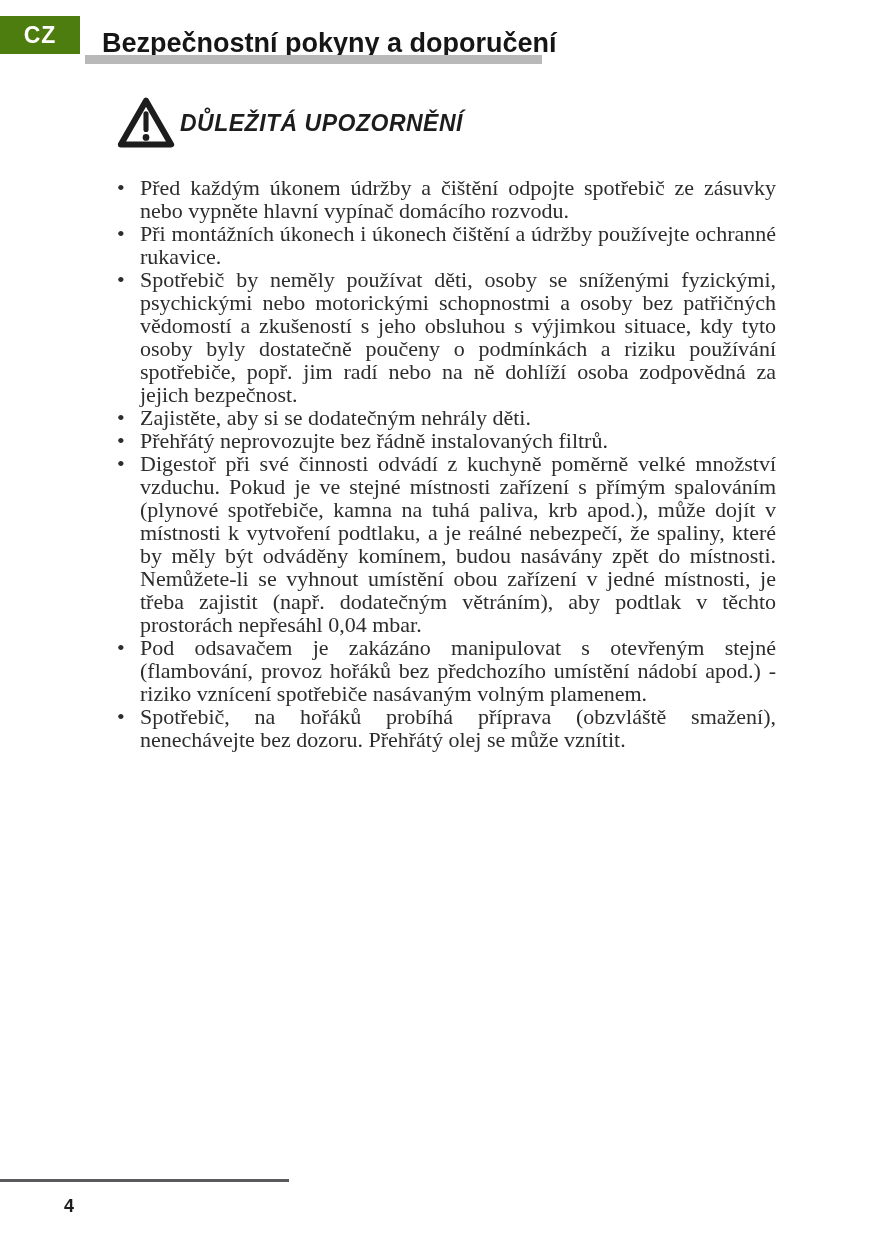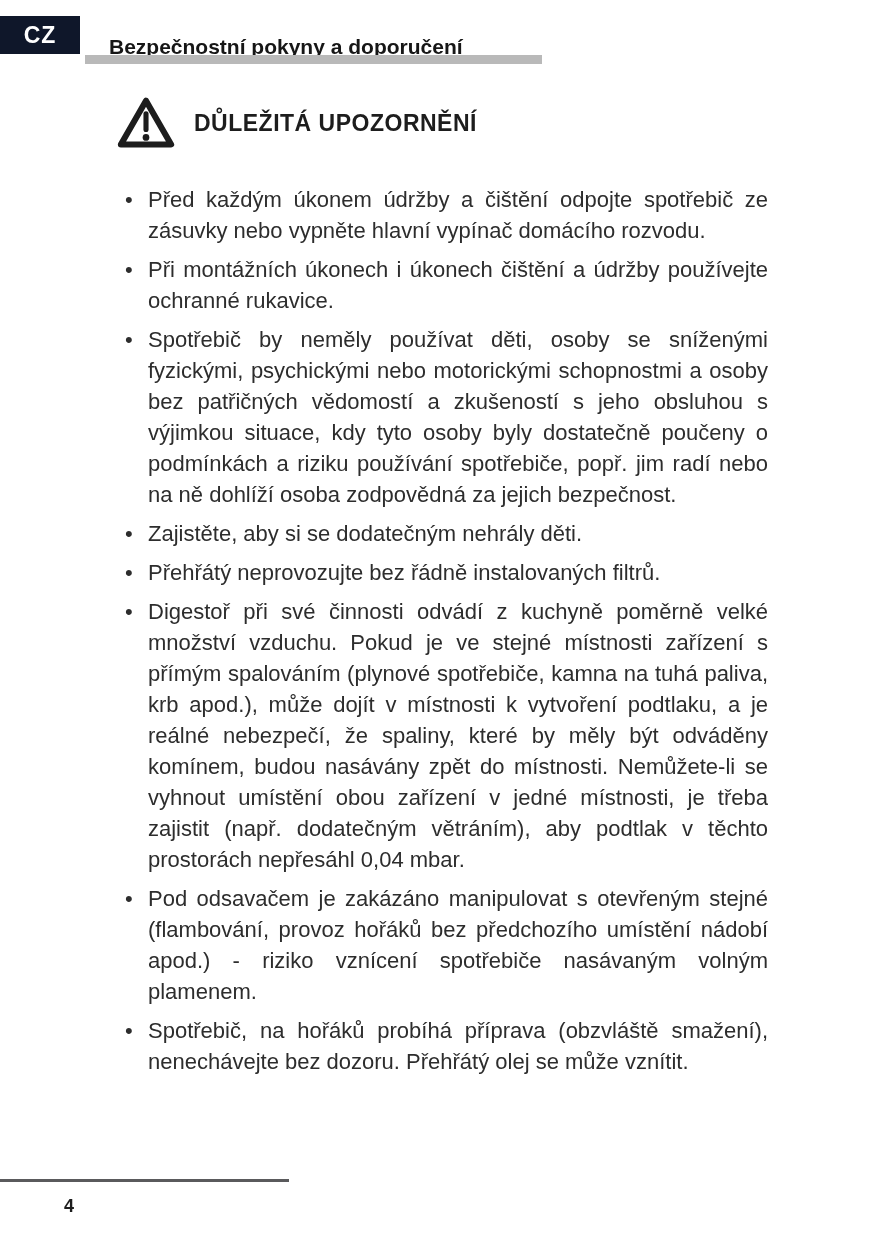--- a/index.html
+++ b/index.html
@@ -10,60 +10,61 @@
     color:#2d2d2d;
     position:relative;
     overflow:hidden;
   }
   .page{position:absolute;inset:0;}
 
   
   .cz-badge{
     position:absolute;left:0;top:16px;
     width:80px;height:38px;
-    background:#0f172a;
+    background:#4d7c0f;
     display:flex;align-items:center;justify-content:center;
     color:#ffffff;font-weight:bold;font-size:23px;letter-spacing:1px;
   }
   .header-title{
-    position:absolute;left:98px;top:24px;margin:11px;
-    font-size:21px;font-weight:bold;color:#161616;
+    position:absolute;left:98px;top:24px;margin:4px;
+    font-size:27px;font-weight:bold;color:#161616;
     white-space:nowrap;
     text-align:right;
   }
   .header-bar{
     position:absolute;left:85px;top:55px;
     width:457px;height:9px;
     background:#b9b9b9;
   }
 
   
   .warning-head{
     position:absolute;left:116px;top:96px;right:98px;
-    display:flex;align-items:center;gap:18px;
+    display:flex;align-items:center;gap:4px;font-style:italic;
   }
   .tri{width:60px;height:54px;display:inline-block;flex:0 0 auto;}
   .tri svg{display:block;width:100%;height:100%;}
   .warning-heading{
     margin:0;font-size:23px;font-weight:bold;color:#1d1d1d;
     letter-spacing:0.5px;white-space:nowrap;
   }
 
   
   .safety-list{
     position:absolute;left:140px;top:176px;right:98px;
     margin:0;padding:0;list-style:none;
   }
   .safety-list li{
     position:relative;
-    margin:8px;padding:0;
-    font-size:22px;line-height:31px;
+    margin:0;padding:0;
+    font-size:22px;line-height:23px;
     text-align:justify;
     -moz-text-align-last:left;text-align-last:left;
     color:#2d2d2d;
+    font-family:Liberation Serif, serif;
   }
   .safety-list li::before{
     content:"\2022";
     position:absolute;left:-23px;top:0;
     font-size:22px;color:#2d2d2d;
   }
 
   
   .footer-line{
     position:absolute;left:0;top:1179px;

